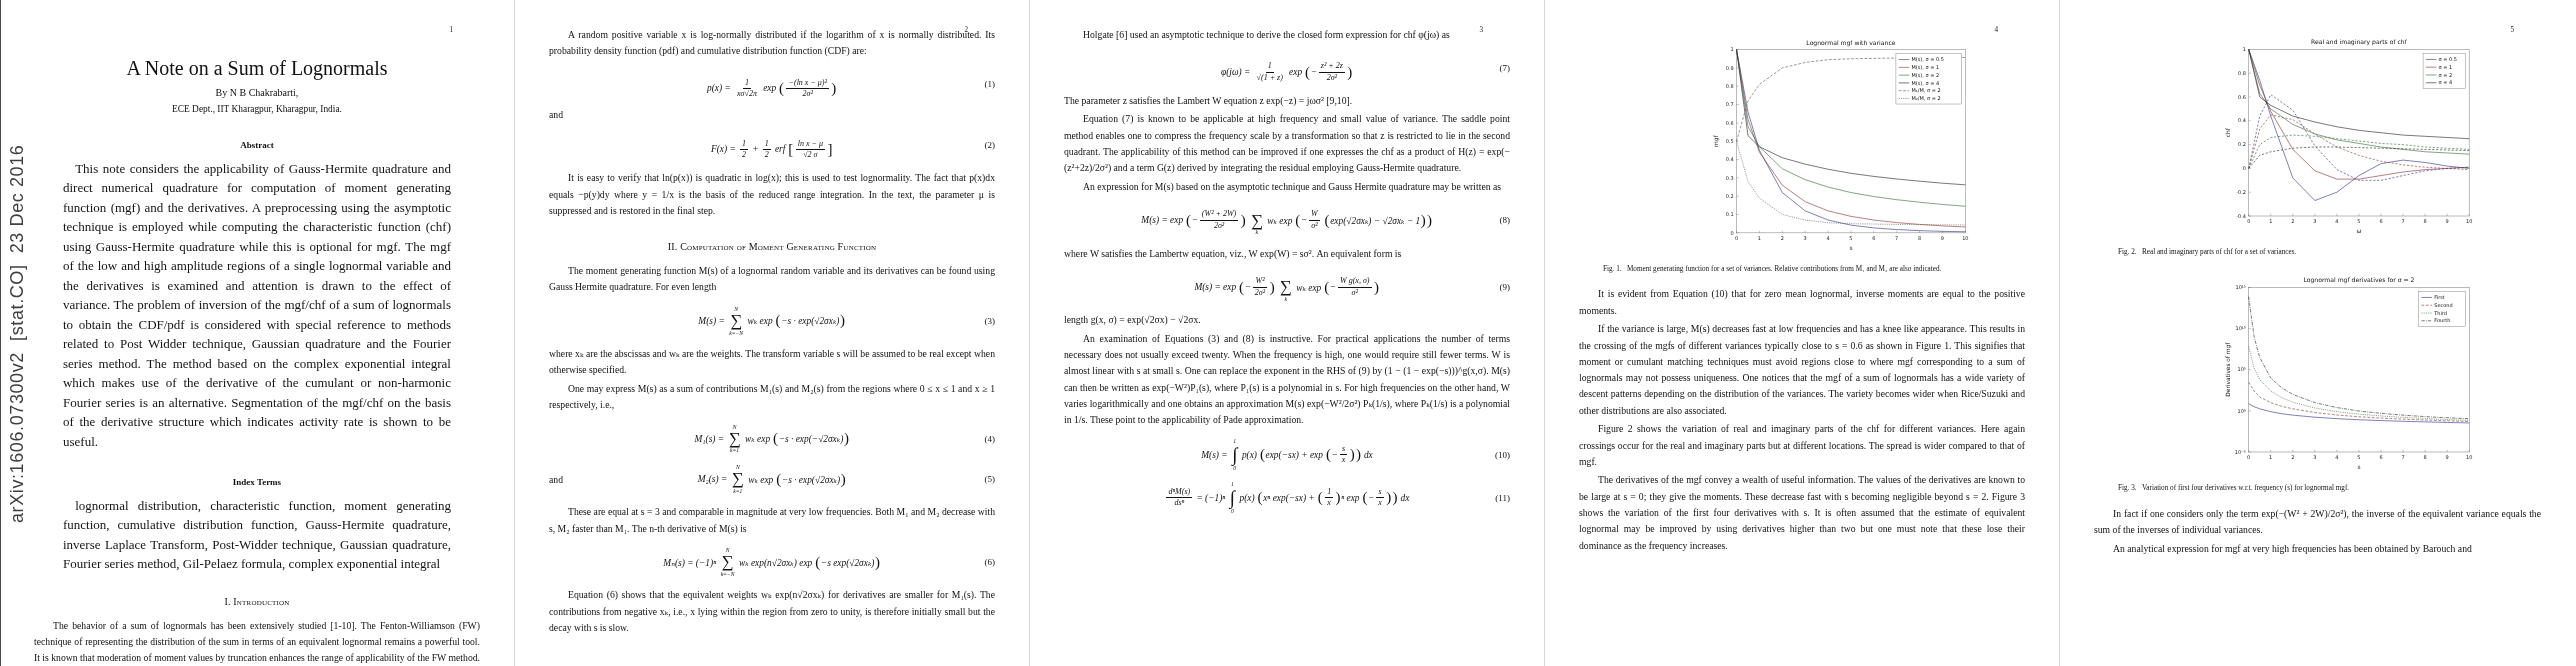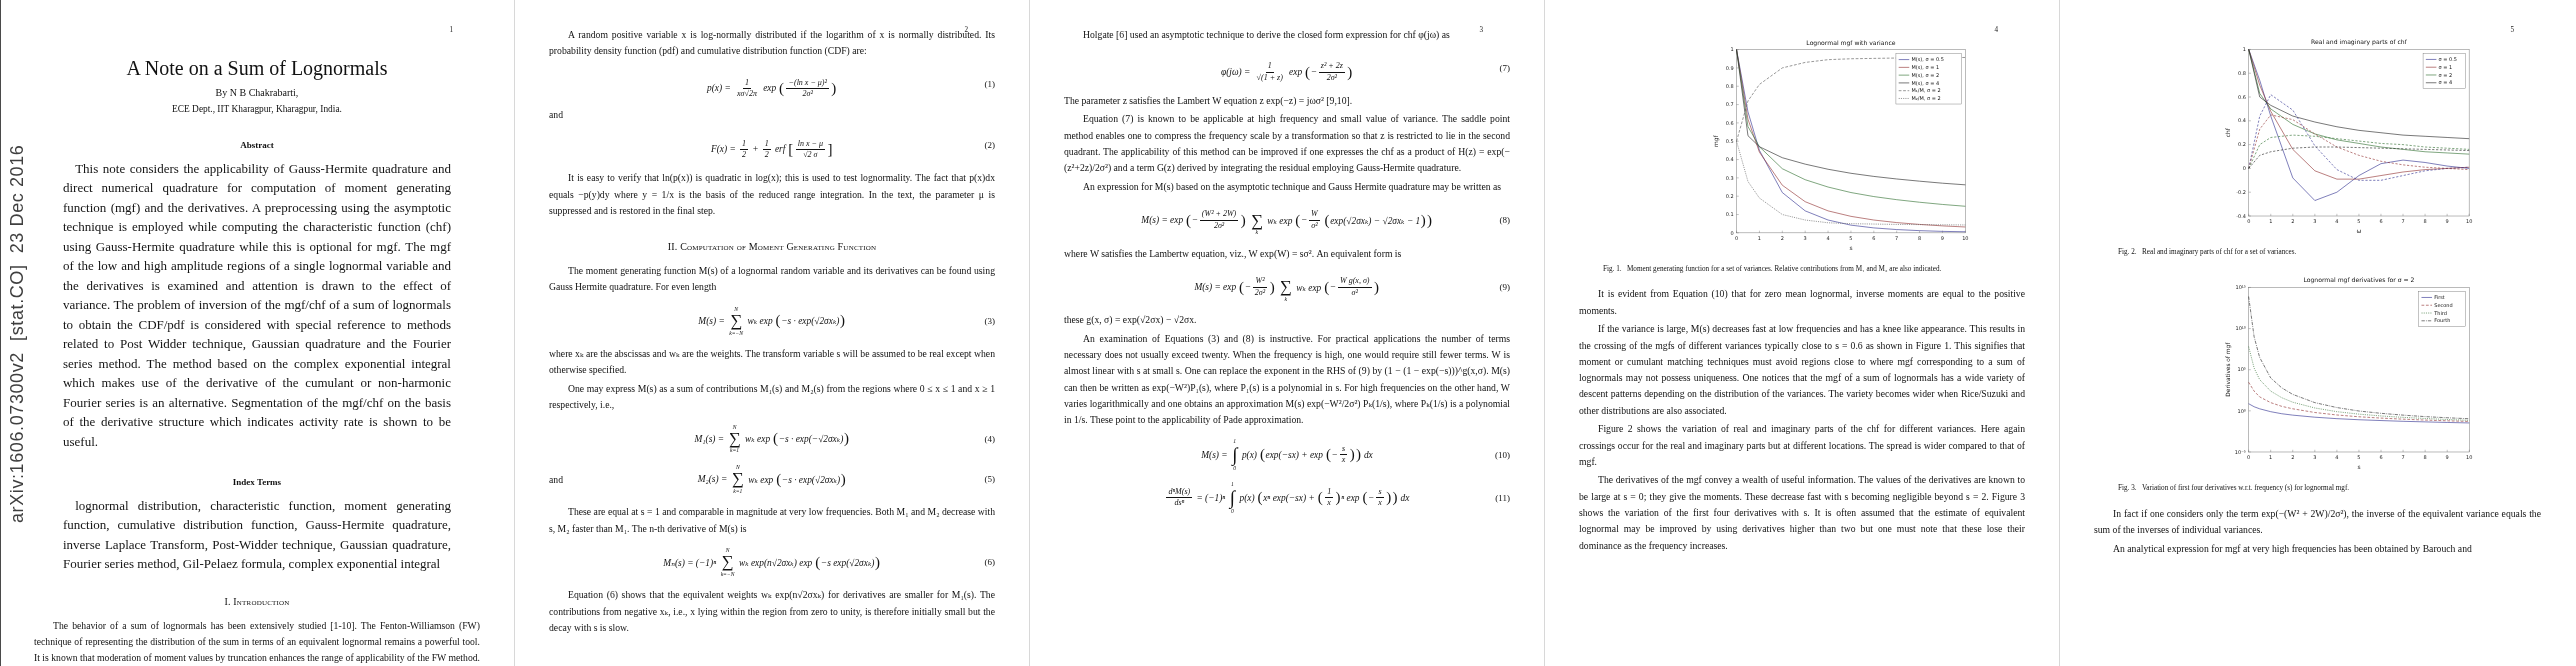--- a/index.html
+++ b/index.html
@@ -179,21 +179,21 @@
             <span class="glyph">∑</span>
             <span class="lim">k=1</span>
           </span>
           <span class="tok-txt"> wₖ exp </span>
           <span class="tok-par">(</span>
           <span class="tok-txt">−s · exp(√2σxₖ)</span>
           <span class="tok-par">)</span>
         </span>
         <span class="eq-no">(5)</span>
       </div>
-    <p class="para">These are equal at s = 1 and comparable in magnitude at very low frequencies. Both M₁ and M₂ decrease with s, M₂ faster than M₁. The n-th derivative of M(s) is</p>
+    <p class="para">These are equal at s = 3 and comparable in magnitude at very low frequencies. Both M₁ and M₂ decrease with s, M₂ faster than M₁. The n-th derivative of M(s) is</p>
     <div class="eq">
         <span class="eq-body">
           <span class="tok-txt">Mₙ(s) = (−1)ⁿ </span>
           <span class="bigop">
             <span class="lim">N</span>
             <span class="glyph">∑</span>
             <span class="lim">k=−N</span>
           </span>
           <span class="tok-txt"> wₖ exp(n√2σxₖ) exp </span>
           <span class="tok-par">(</span>
@@ -281,21 +281,21 @@
           <span class="tok-par">(</span>
           <span class="tok-txt">−</span>
           <span class="frac">
             <span class="fnum">W g(x, σ)</span>
             <span class="fden">σ²</span>
           </span>
           <span class="tok-par">)</span>
         </span>
         <span class="eq-no">(9)</span>
       </div>
-    <p class="para noindent">these g(x, σ) = exp(√2σx) − √2σx.</p>
+    <p class="para noindent">length g(x, σ) = exp(√2σx) − √2σx.</p>
     <p class="para">An examination of Equations (3) and (8) is instructive. For practical applications the number of terms necessary does not usually exceed twenty. When the frequency is high, one would require still fewer terms. W is almost linear with s at small s. One can replace the exponent in the RHS of (9) by (1 − (1 − exp(−s)))^g(x,σ). M(s) can then be written as exp(−W²)P₁(s), where P₁(s) is a polynomial in s. For high frequencies on the other hand, W varies logarithmically and one obtains an approximation M(s) exp(−W²/2σ²) Pₖ(1/s), where Pₖ(1/s) is a polynomial in 1/s. These point to the applicability of Pade approximation.</p>
     <div class="eq">
         <span class="eq-body">
           <span class="tok-txt">M(s) = </span>
           <span class="bigop">
             <span class="lim">1</span>
             <span class="glyph intg">∫</span>
             <span class="lim">0</span>
           </span>
           <span class="tok-txt"> p(x) </span>

